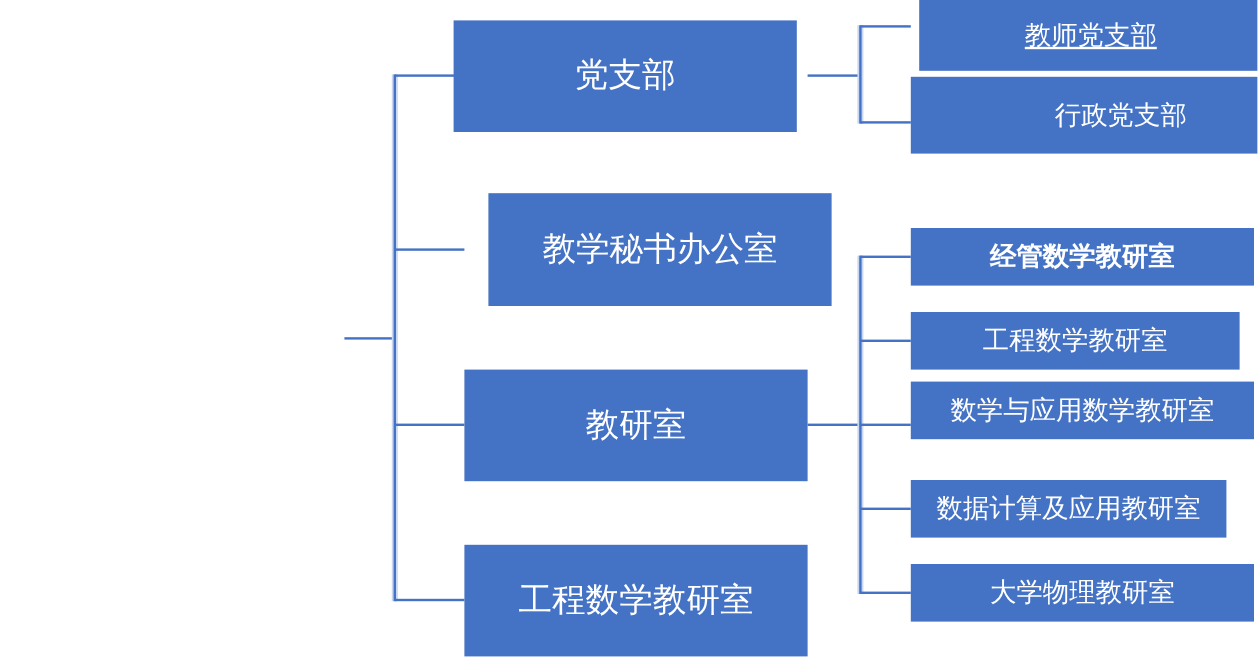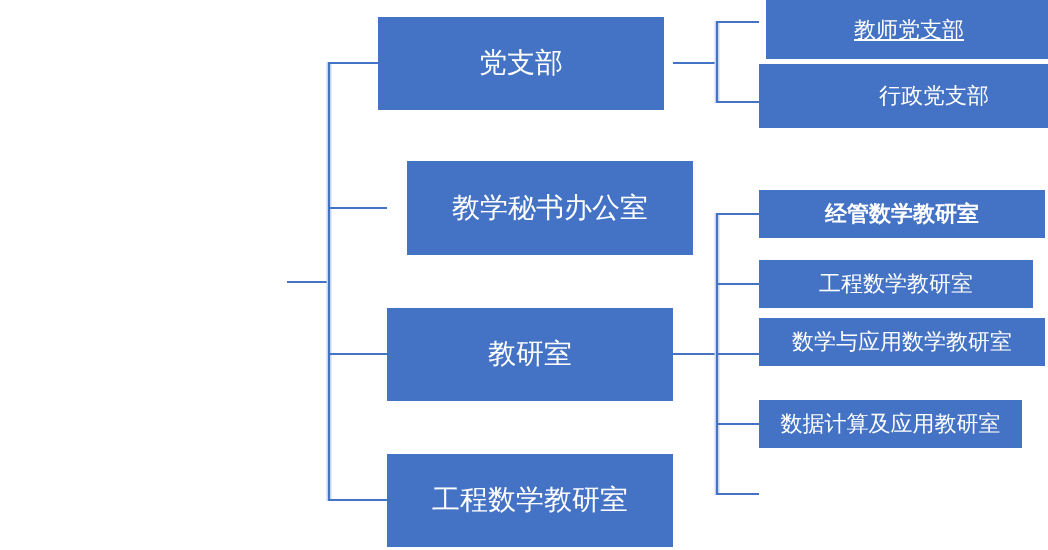--- a/index.html
+++ b/index.html
@@ -106,14 +106,15 @@
   <div class="node lvl2 n-l2-2">教研室</div>
   <div class="node lvl2 n-l2-3">工程数学教研室</div>
 
   <div class="node lvl3 n-p-0">教师党支部</div>
   <div class="node lvl3 n-p-1">行政党支部</div>
 
   <div class="node lvl3 n-t-0">经管数学教研室</div>
   <div class="node lvl3 n-t-1">工程数学教研室</div>
   <div class="node lvl3 n-t-2">数学与应用数学教研室</div>
   <div class="node lvl3 n-t-3">数据计算及应用教研室</div>
+  <div class="node lvl3 n-t-4">大学物理教研室</div>
 
 </div>
 
 </body></html>

